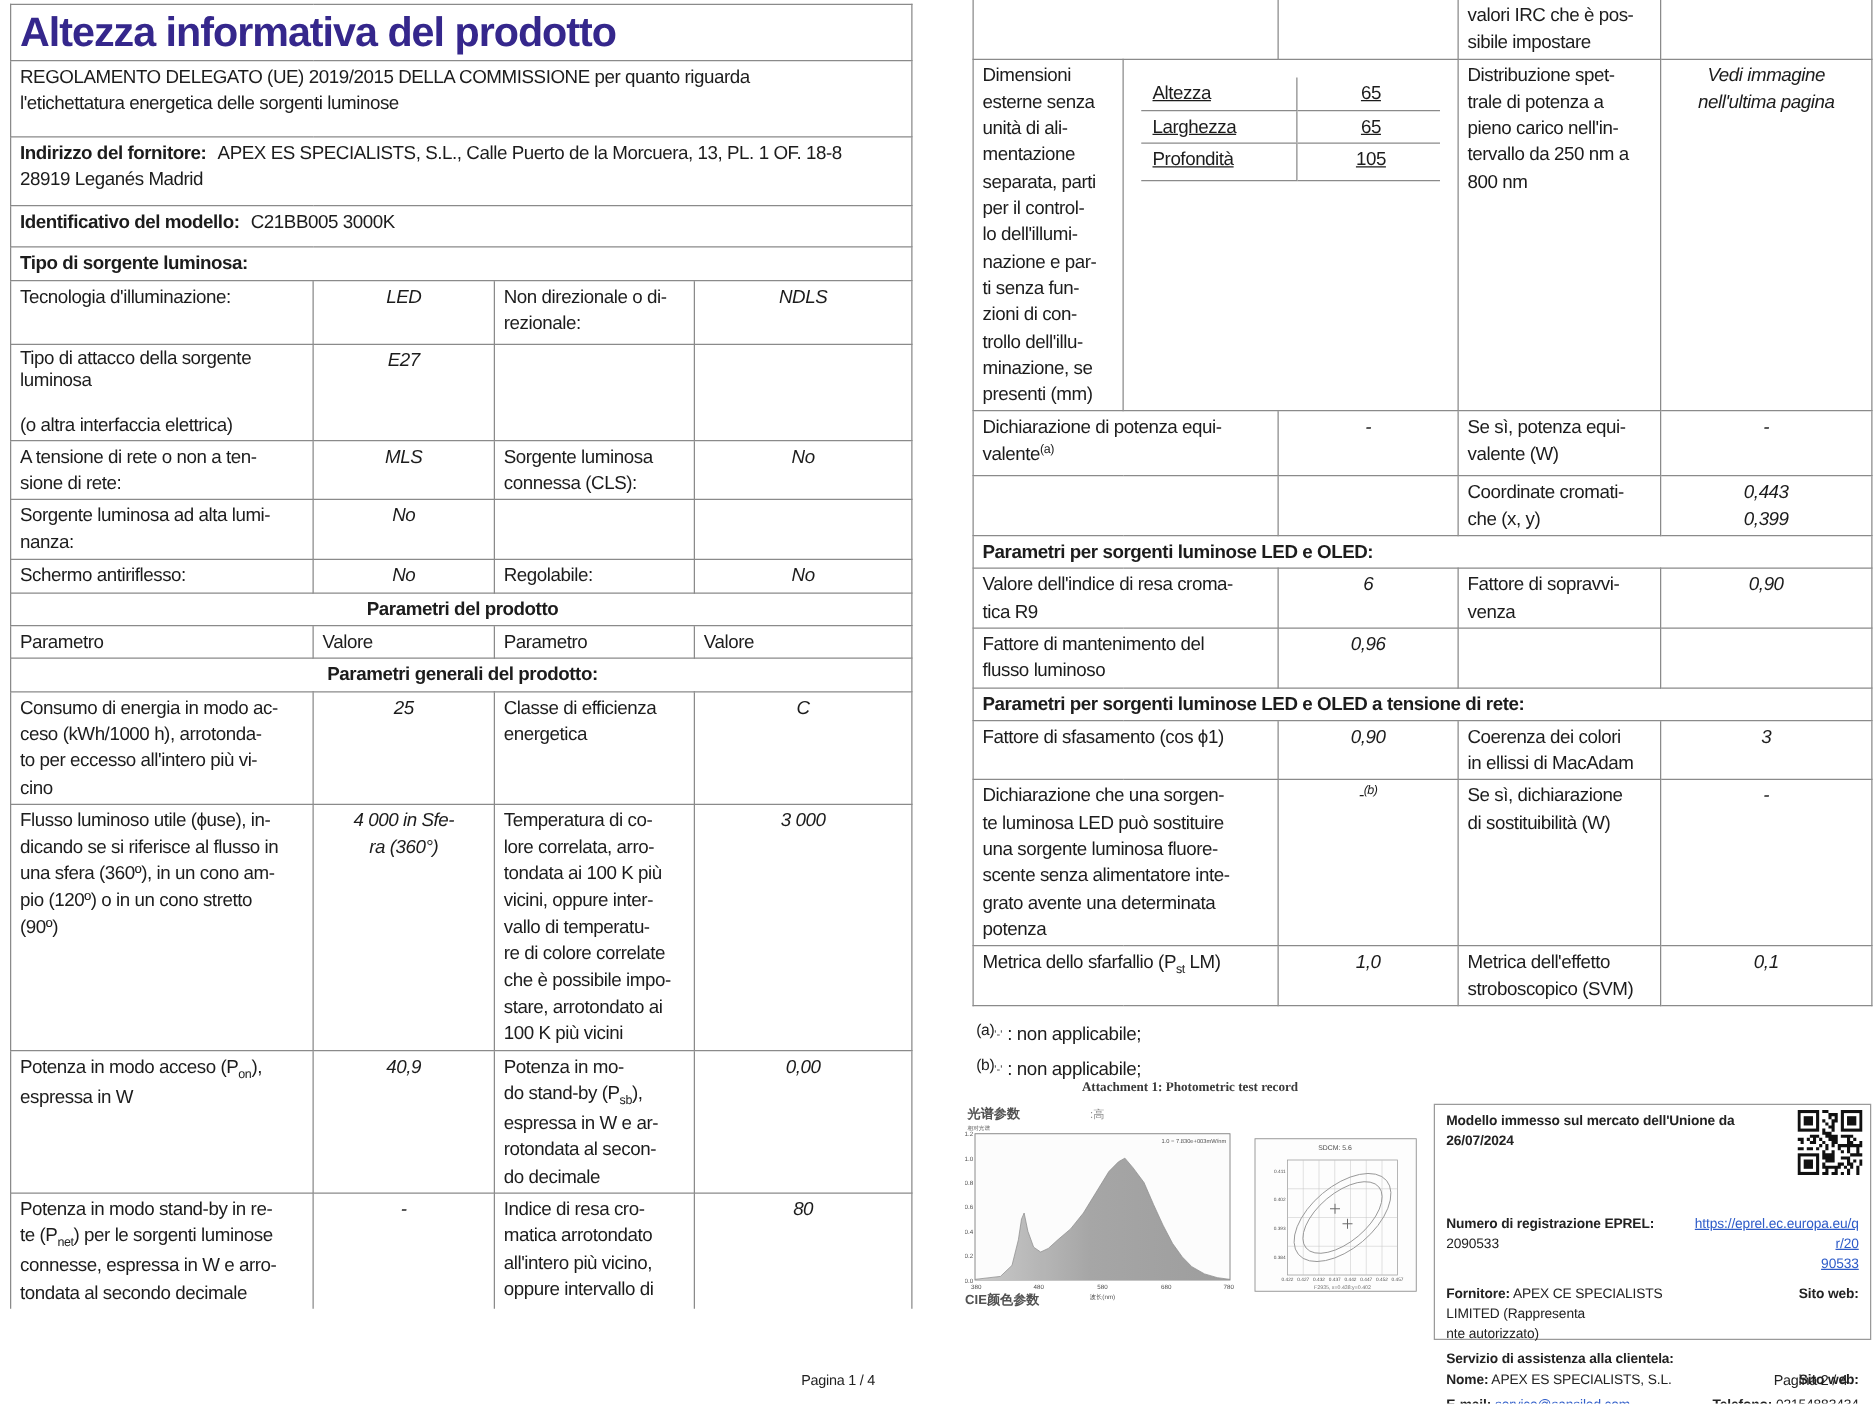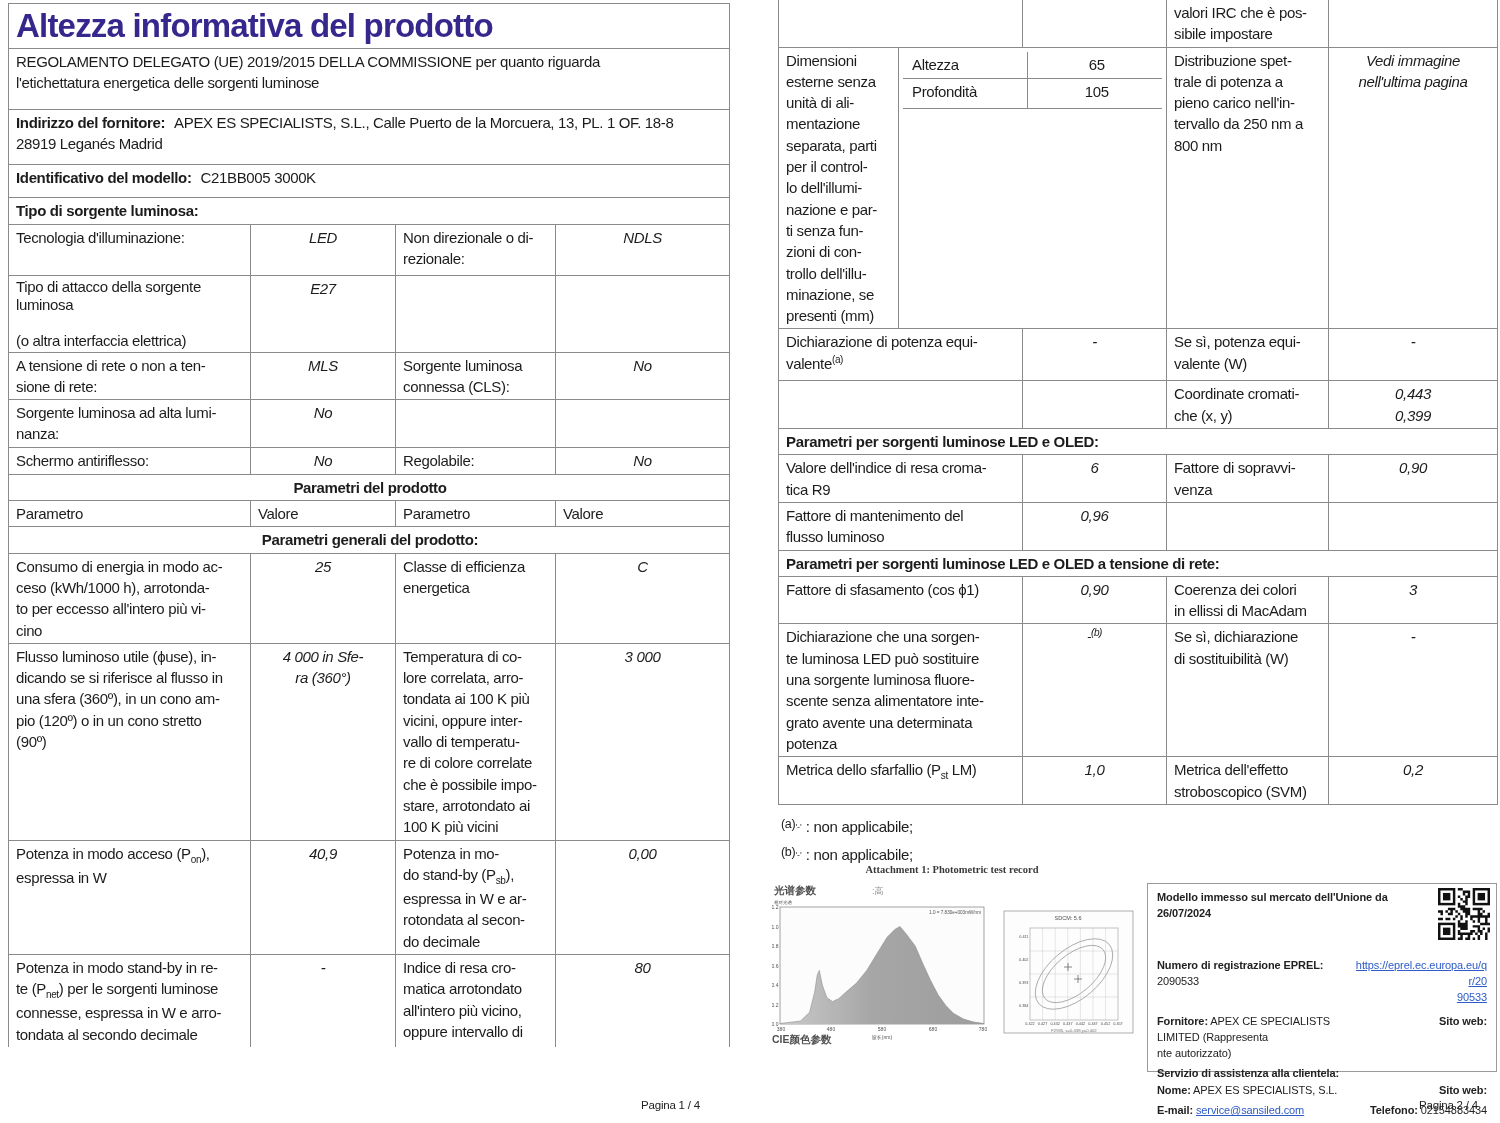--- a/index.html
+++ b/index.html
@@ -21,21 +21,21 @@
   td.title-cell{padding:2px 8px 4px 8px;}
   .doc-title{font-size:33px;font-weight:bold;color:#35278c;letter-spacing:-0.8px;line-height:1.2;}
   tr.nob td{border-bottom:none;}
   tr.cut td{border-top:none;}
   .lblv .lab{font-weight:bold;}
   .lblv .v{margin-left:9px;}
   table.dims{border-collapse:collapse;width:100%;table-layout:fixed;}
   table.dims td{border:none;border-bottom:1px solid #8a8a8a;font-size:15px;
        padding:2px 5px 2px 9px;letter-spacing:-0.35px;}
   table.dims td.dv{border-left:1px solid #8a8a8a;text-align:center;}
-  td.subhost{padding:4px !important;}
+  td.subhost{padding:14px !important;text-decoration:underline;}
   .footnotes{margin-top:7px;padding-left:3px;font-size:15px;letter-spacing:-0.3px;}
   .footnote{line-height:25px;}
   .fn-marker{font-size:12.5px;vertical-align:4px;}
   .fn-glyph{font-size:9px;vertical-align:2px;color:#444;letter-spacing:0;}
   sub{font-size:10px;}
   sup{font-size:10px;}
   .pgfoot{position:absolute;font-size:11.5px;color:#222;width:100px;text-align:right;letter-spacing:-0.2px;}
   
   .ebox{position:absolute;left:369px;top:883px;width:350px;height:189px;
         border:1px solid #9a9a9a;box-sizing:border-box;padding:6px 9px;
@@ -244,20 +244,24 @@
           <table class="dims">
             <colgroup>
                   <col style="width:124px">
                   <col>
                 </colgroup>
             <tbody>
                   <tr style="height:27px">
               <td>Altezza</td>
               <td class="dv">65</td>
             </tr>
+            <tr style="height:26px">
+              <td>Larghezza</td>
+              <td class="dv">65</td>
+            </tr>
             <tr style="height:30px">
               <td>Profondità</td>
               <td class="dv">105</td>
             </tr>
           </tbody>
               </table>
         </td>
         <td class="pre">Distribuzione spet-
 trale di potenza a
 pieno carico nell'in-
@@ -323,21 +327,21 @@
         <td class="pre">Se sì, dichiarazione
 di sostituibilità (W)</td>
         <td class="val">-</td>
       </tr>
 
       <tr style="height:47px">
         <td colspan="2">Metrica dello sfarfallio (P<sub>st</sub> LM)</td>
         <td class="val">1,0</td>
         <td class="pre">Metrica dell'effetto
 stroboscopico (SVM)</td>
-        <td class="val">0,2</td>
+        <td class="val">0,1</td>
       </tr>
     </tbody>
       </table>
 
     <div class="footnotes">
       <div class="footnote">
         <span class="fn-marker">(a)</span><span class="fn-glyph">'-'</span> <span>: non applicabile;</span>
       </div>
       <div class="footnote">
         <span class="fn-marker">(b)</span><span class="fn-glyph">'-'</span> <span>: non applicabile;</span>
@@ -440,21 +444,21 @@
             <rect x="2" y="2" width="3" height="3"></rect>
           <rect x="14" y="0" width="7" height="7"></rect>
             <rect x="15" y="1" width="5" height="5" fill="#fff"></rect>
             <rect x="16" y="2" width="3" height="3"></rect>
           <rect x="0" y="14" width="7" height="7"></rect>
             <rect x="1" y="15" width="5" height="5" fill="#fff"></rect>
             <rect x="2" y="16" width="3" height="3"></rect>
         </g>
       </svg>
 
-      <div class="erow" style="margin-top:36px">
+      <div class="erow" style="margin-top:50px">
         <div class="ecol-l">
           <span class="lab">Numero di registrazione EPREL:</span>
           <span>2090533</span>
         </div>
         <div class="ecol-r">
           <span class="lnk pre">https://eprel.ec.europa.eu/qr/20
 90533</span>
         </div>
       </div>
 

